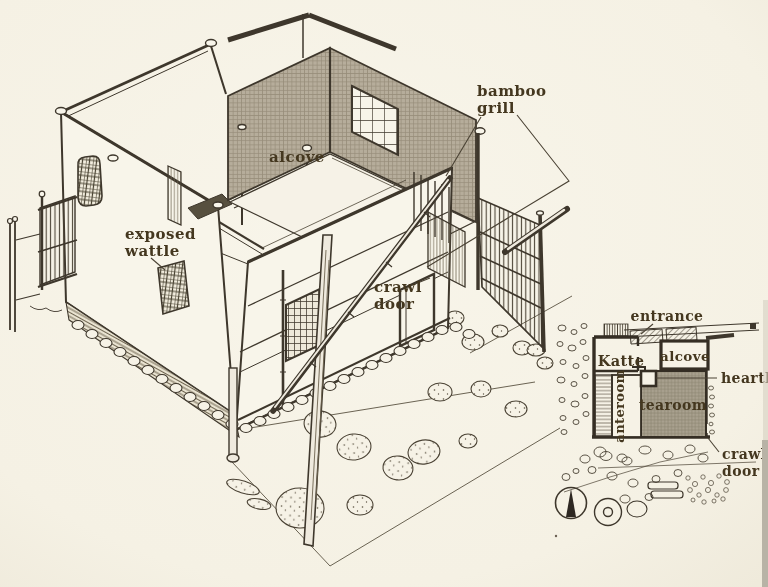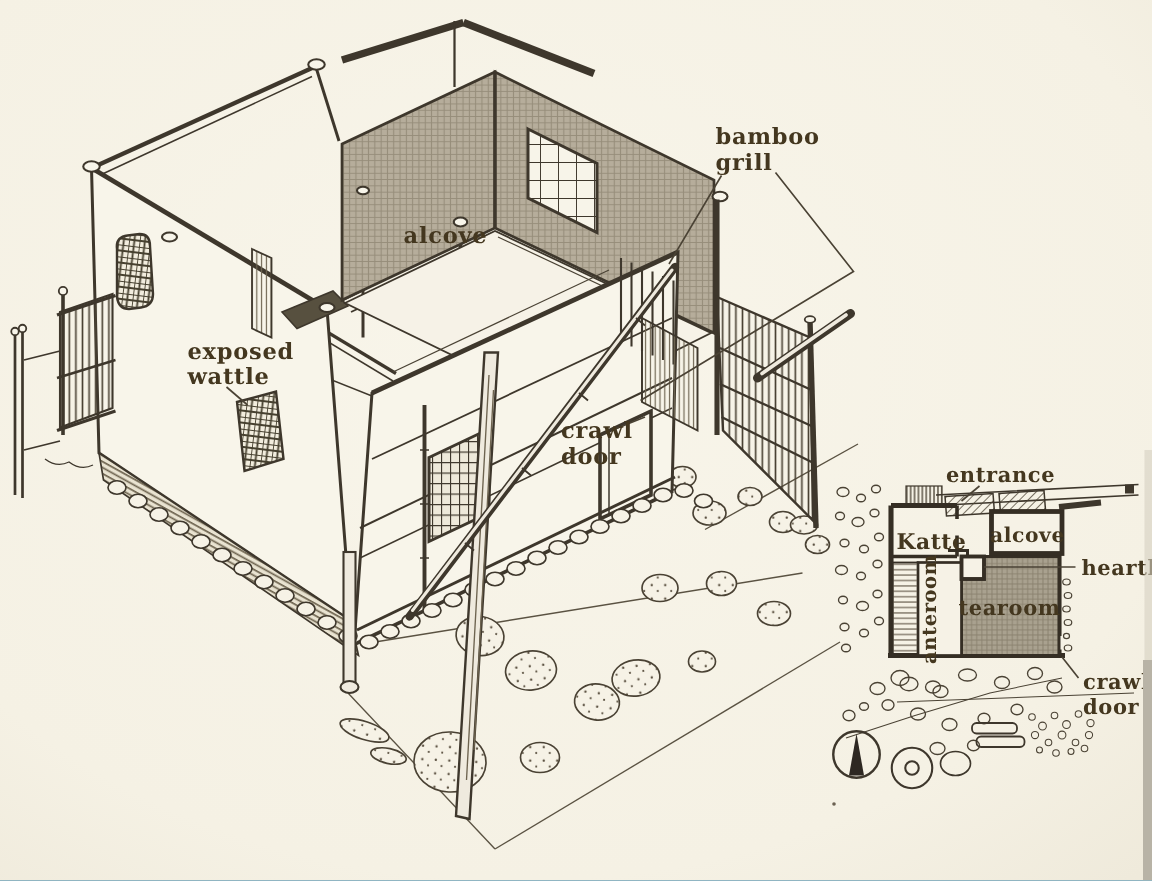--- a/index.html
+++ b/index.html
@@ -1,16 +1,16 @@
 <!DOCTYPE html>
 <html><head>
 <meta charset="utf-8">
 <style>
   html,body{margin:0;padding:0;background:#e8e4d6;}
-  .page{position:relative;width:768px;height:587px;background:#0369a1;overflow:hidden;
+  .page{position:relative;width:768px;height:587px;background:#fde047;overflow:hidden;
         font-family:"DejaVu Serif","Liberation Serif",serif;}
   svg{display:block;}
   text{fill:#44371f;font-weight:bold;font-family:"DejaVu Serif","Liberation Serif",serif;}
   .lbl{font-size:15px;letter-spacing:.5px;}
   .plbl{font-size:14px;letter-spacing:.4px;}
 </style>
 </head>
 <body>
 
 <div class="page">

